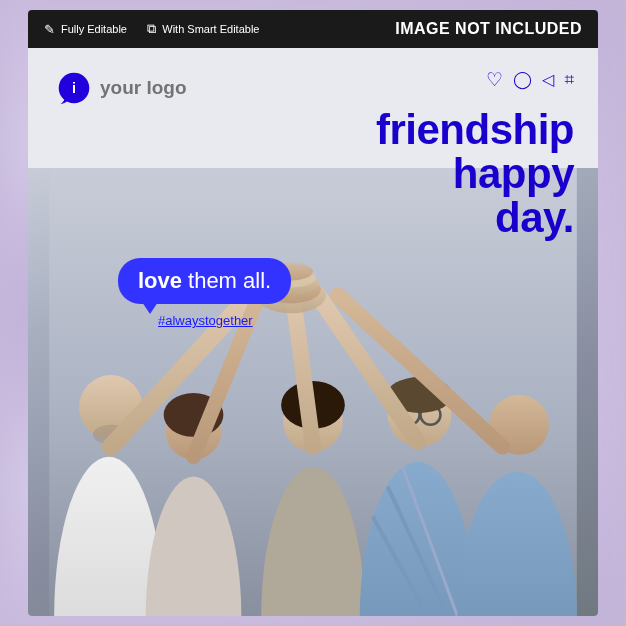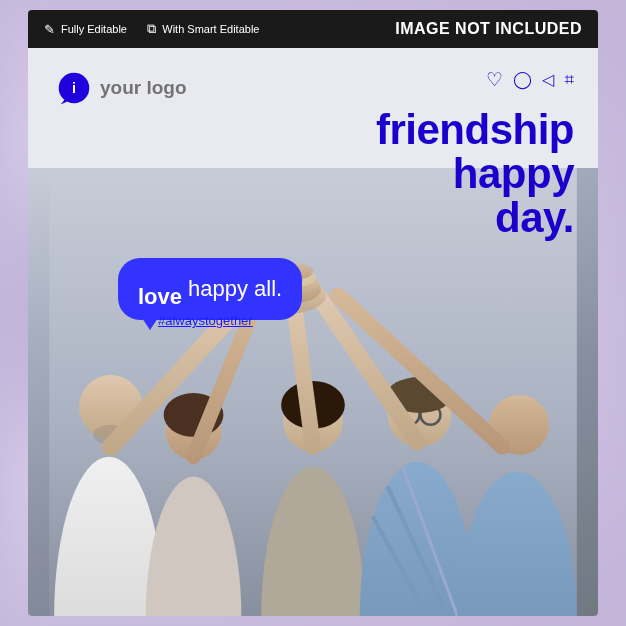--- a/index.html
+++ b/index.html
@@ -149,21 +149,20 @@
       left: 24px;
       width: 0;
       height: 0;
       border-left: 8px solid transparent;
       border-right: 8px solid transparent;
       border-top: 12px solid #3333ff;
     }
 
     .bubble-bold {
       font-weight: 800;
-      margin-top: 16px;
     }
 
     .hashtag {
       position: absolute;
       top: 265px;
       left: 130px;
       color: #1a1aff;
       font-size: 13px;
       font-weight: 500;
       text-decoration: underline;
@@ -313,19 +312,19 @@
     </div>
 
     <div class="title-text">
       <span class="title-line" style="font-size:42px;font-weight:900;color:#1a00cc;">friendship</span>
       <span class="title-line" style="font-size:42px;font-weight:900;color:#1a00cc;">happy</span>
       <span class="title-line" style="font-size:42px;font-weight:900;color:#1a00cc;">day.</span>
     </div>
 
     <div class="speech-bubble">
       <span class="bubble-bold" style="font-weight:900;">love</span>
-      <span> happy all.</span>
+      <span> them all.</span>
     </div>
 
     <div class="hashtag">#alwaystogether</div>
 
   </div>
 </div>
 
 </body></html>

